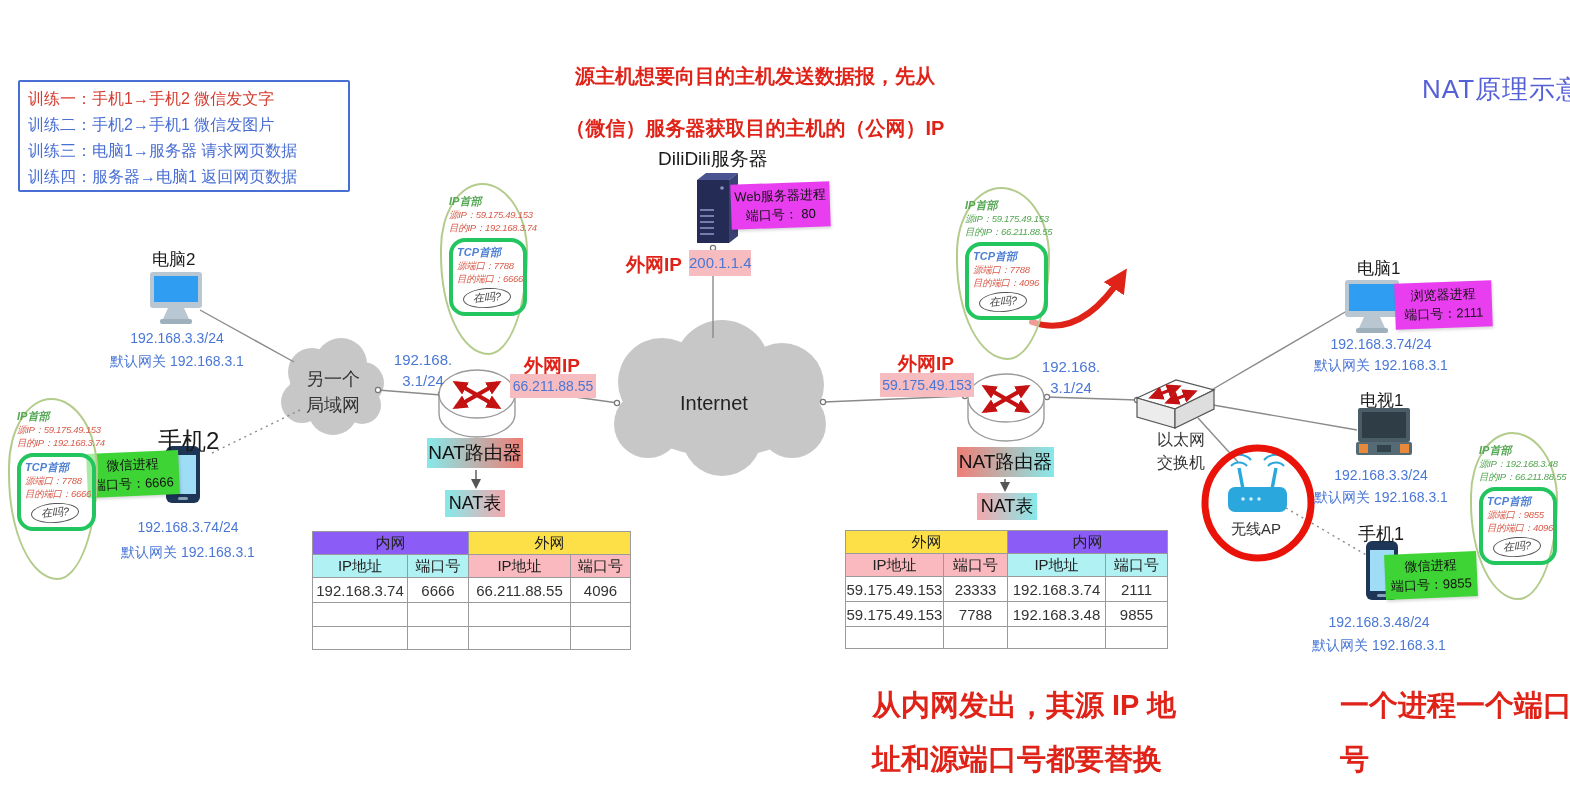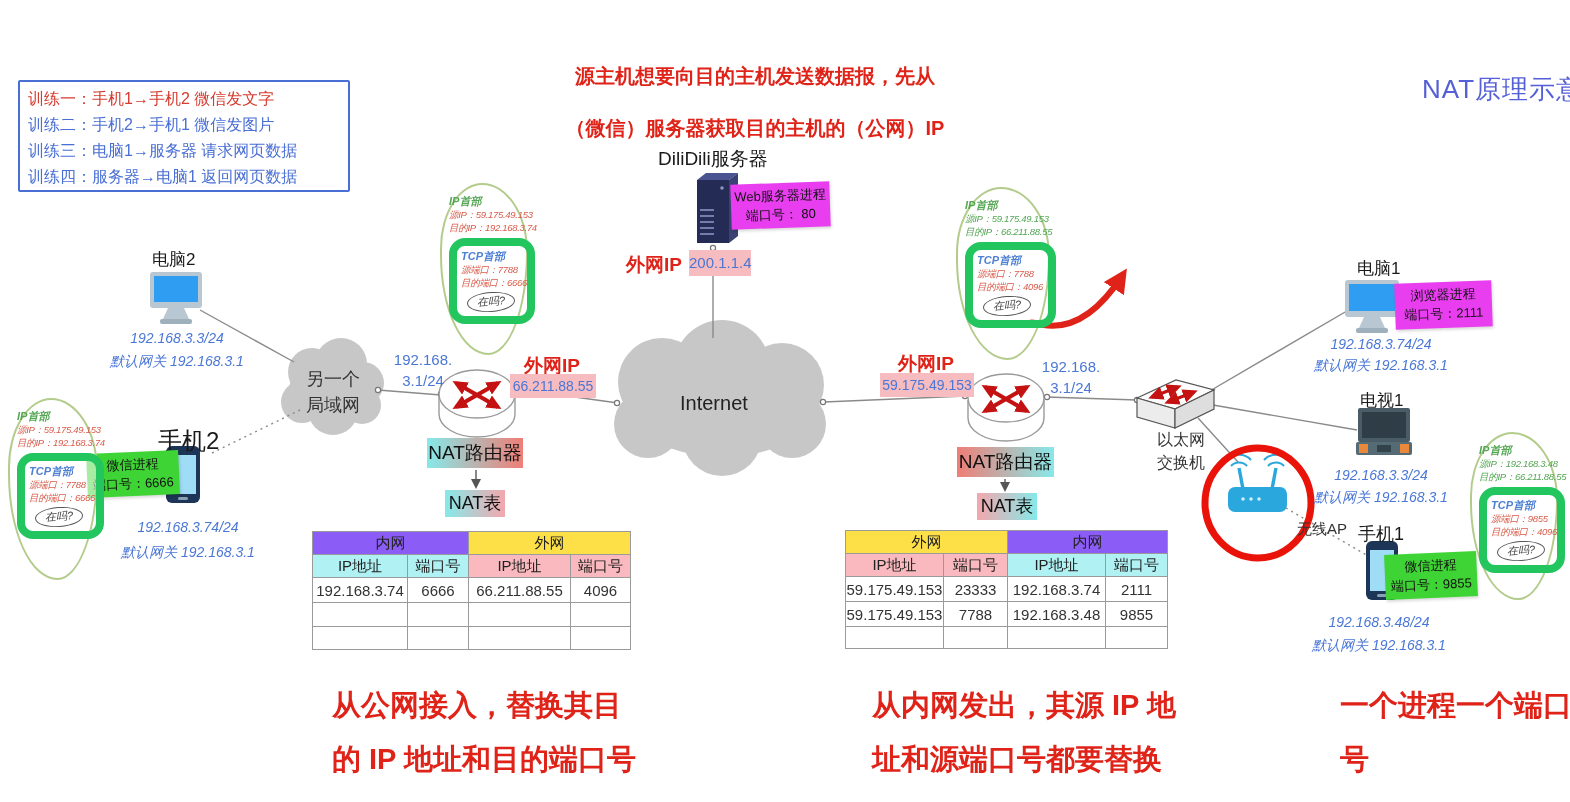--- a/index.html
+++ b/index.html
@@ -12,21 +12,21 @@
   
   .train-box{left:18px;top:80px;width:332px;height:112px;border:2px solid #4a6fd4;border-radius:2px;
              padding:4px 8px;box-sizing:border-box;}
   .train-line{font-size:16px;line-height:26px;color:#4a6fd4;white-space:nowrap;}
   .train-line.first{color:#d43c2f;}
   
   .top-note{left:430px;top:50px;width:650px;text-align:center;font-size:20px;font-weight:bold;
             color:#e02318;line-height:52px;}
   
   .dev-name{font-size:17px;color:#1a1a1a;}
-  .ip-block{font-size:14px;color:#4a77d6;text-align:center;font-style:italic;}
+  .ip-block{font-size:14px;color:#4a77d6;text-align:center;}
   
   .proc{box-sizing:border-box;text-align:center;color:#111;font-size:13px;line-height:19px;
         padding-top:3px;box-shadow:1px 2px 3px rgba(0,0,0,.15);}
   .proc.magenta{background:#e93ef0;transform:rotate(-2deg);}
   .proc.green{background:#3fd435;transform:rotate(-2.5deg);}
   
   .wan-ip{background:#f6bcc0;color:#4a77d6;text-align:center;box-sizing:border-box;}
   .wan-lab{font-size:19px;font-weight:bold;color:#e02318;}
   
   .nat-lab{text-align:center;color:#111;box-sizing:border-box;}
@@ -40,21 +40,21 @@
         font-size:15px;color:#333;font-weight:normal;white-space:nowrap;}
   table.nat th{color:#222;}
   .c-cyan{background:#8b5cf6;} .c-red{background:#fde047;}
   .c-cyanl{background:#b0f2f4;} .c-pinkl{background:#f9b9be;}
   
   .bubble{box-sizing:border-box;border:2.5px solid #b3cc8c;background:rgba(255,255,255,.55);
           border-radius:48% 52% 45% 55% / 38% 40% 60% 58%;padding:9px 3px 0 7px;}
   .bub-h{font-size:11px;font-weight:bold;white-space:nowrap;font-style:italic;}
   .bub-l{font-size:9.5px;letter-spacing:-.3px;white-space:nowrap;font-style:italic;}
   .hw-green{color:#53a653;} .hw-red{color:#d95b4a;} .hw-blue{color:#4d7fd3;}
-  .tcp-bub{border:8px solid #22c55e;border-radius:16px;margin-top:3px;padding:3px 2px 4px 4px;width:86%;}
+  .tcp-bub{border:4px solid #22c55e;border-radius:16px;margin-top:3px;padding:3px 2px 4px 4px;width:86%;}
   .q-oval{display:inline-block;border:1.8px solid #555;border-radius:50%;padding:1px 9px 2px;
           font-size:11px;color:#444;margin-top:2px;margin-left:6px;font-style:italic;transform:rotate(-4deg);}
   
   .annot{font-size:25px;font-weight:bold;color:#e02318;line-height:46px;white-space:nowrap;}
   .bottom-note{font-size:29px;font-weight:bold;color:#e02318;line-height:54px;white-space:nowrap;}
   svg{position:absolute;left:0;top:0;}
 </style>
 </head>
 <body>
 
@@ -356,21 +356,21 @@
       <td></td>
       <td></td>
     </tr>
   </tbody>
     </table>
 
   <div class="abs" style="left:1150px;top:428px;width:62px;text-align:center;font-size:16px;line-height:23px;color:#333;">
     <div>以太网</div>
     <div>交换机</div>
   </div>
-  <div class="abs nowrap" style="left:1297px;top:520px;font-size:15px;color:#333;">无线AP</div>
+  <div class="abs nowrap" style="left:1231px;top:520px;font-size:15px;color:#333;">无线AP</div>
 
   <div class="abs dev-name nowrap" style="left:1357px;top:257px;">电脑1</div>
   <div class="abs proc magenta" style="left:1395px;top:282px;width:97px;height:46px;">
     <div>浏览器进程</div>
     <div>端口号：2111</div>
   </div>
   <div class="abs ip-block" style="left:1306px;top:334px;width:150px;line-height:21px;">
     <div>192.168.3.74/24</div>
     <div>默认网关 192.168.3.1</div>
   </div>
@@ -432,24 +432,20 @@
     <div class="bub-l hw-green">源IP：192.168.3.48</div>
     <div class="bub-l hw-green">目的IP：66.211.88.55</div>
     <div class="tcp-bub">
       <div class="bub-h hw-blue">TCP首部</div>
       <div class="bub-l hw-red">源端口：9855</div>
       <div class="bub-l hw-red">目的端口：4096</div>
       <div class="q-oval">在吗?</div>
     </div>
   </div>
 
-  <div class="abs bottom-note" style="left:332px;top:678px;">
-    <div>从公网接入，替换其目</div>
-    <div>的 IP 地址和目的端口号</div>
-  </div>
   <div class="abs bottom-note" style="left:872px;top:678px;">
     <div>从内网发出，其源 IP 地</div>
     <div>址和源端口号都要替换</div>
   </div>
   <div class="abs bottom-note" style="left:1340px;top:678px;">
     <div>一个进程一个端口</div>
     <div>号</div>
   </div>
 
 </div>

